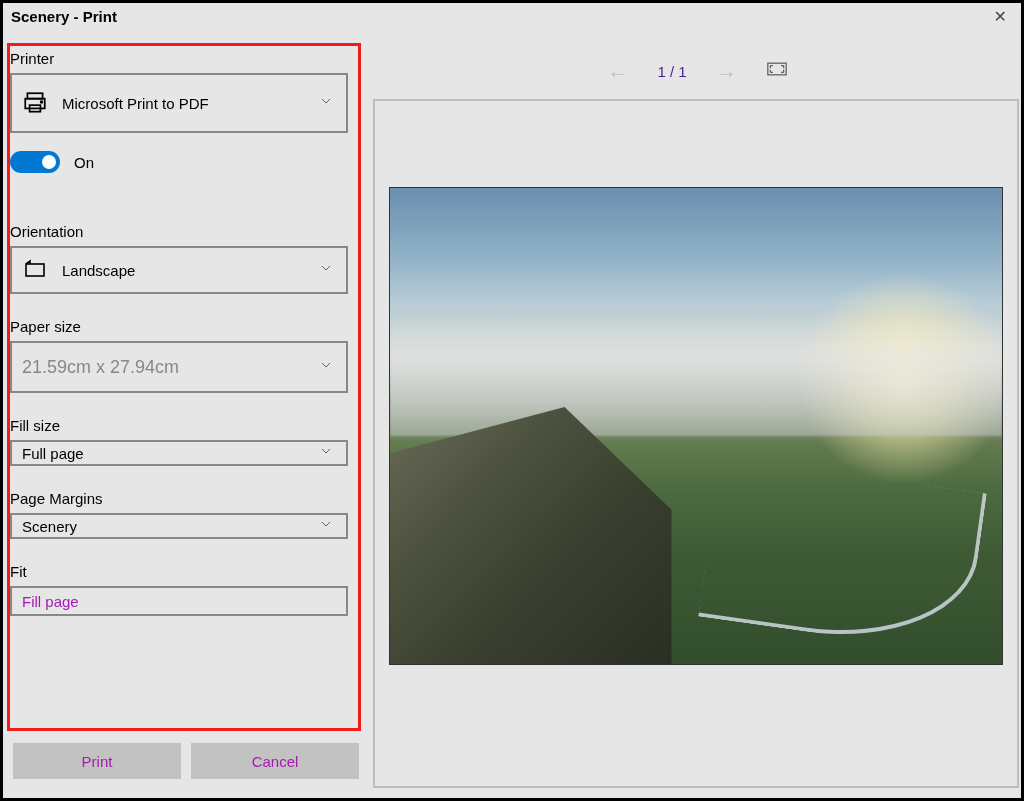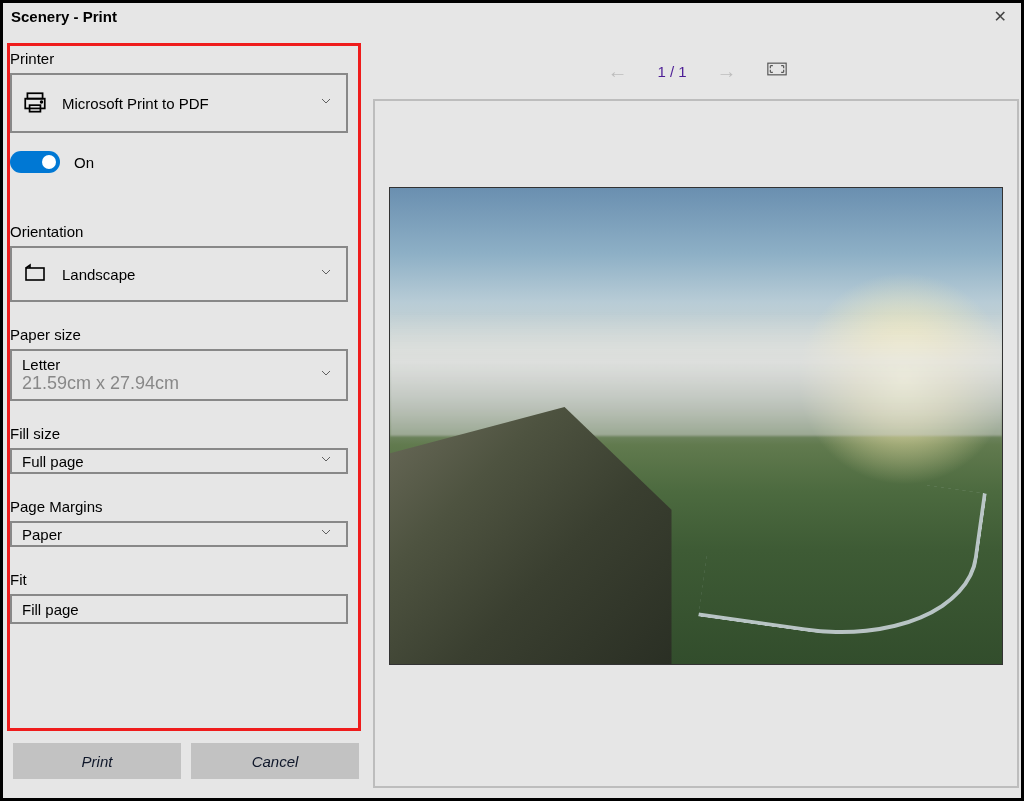--- a/index.html
+++ b/index.html
@@ -5,21 +5,21 @@
   * { box-sizing: border-box; margin: 0; padding: 0; font-family: "Segoe UI", sans-serif; }
   body { width: 1024px; height: 801px; background: #e6e6e6; border: 3px solid #000; overflow: hidden; position: relative; }
   .titlebar { display: flex; justify-content: space-between; align-items: center; padding: 4px 8px 14px 8px; height: 36px; }
   .title { font-size: 15px; font-weight: 700; color: #000; }
   .close-x { font-size: 16px; color: #444; padding: 2px 6px; cursor: pointer; }
   .main { display: flex; height: calc(100% - 36px); }
   .left-panel { width: 360px; display: flex; flex-direction: column; }
   .highlight { border: 3px solid #ef1c1c; margin: 4px 2px 4px 4px; padding: 0 8px 0 0; height: 688px; overflow: hidden; }
   .label { font-size: 15px; color: #000; padding: 4px 0 6px 0; }
   .dropdown {
-    width: 338px; height: 56px; background: #e6e6e6;
+    width: 338px; height: 48px; background: #e6e6e6;
     border: 2px solid #888; display: flex; align-items: center;
     padding: 0 14px 0 10px; cursor: pointer; position: relative;
   }
   .dropdown.tall { height: 60px; }
   .dropdown .icon { width: 26px; height: 26px; margin-right: 14px; display: flex; align-items: center; justify-content: center; }
   .dropdown .text { font-size: 15px; color: #000; flex: 1; }
   .dropdown .subtext { font-size: 18px; color: #888; }
   .dropdown .stack { display: flex; flex-direction: column; flex: 1; }
   .chev { position: absolute; right: 12px; top: 50%; transform: translateY(-50%); }
   .chev svg { width: 16px; height: 16px; }
@@ -27,21 +27,21 @@
   .spacer30 { height: 46px; }
   .spacer20 { height: 20px; }
   .spacer14 { height: 14px; }
 
   .toggle-row { display: flex; align-items: center; padding: 4px 0 0 0; }
   .toggle { width: 50px; height: 22px; background: #0078d4; border-radius: 12px; position: relative; cursor: pointer; margin-right: 14px; }
   .toggle .knob { width: 14px; height: 14px; background: #fff; border-radius: 50%; position: absolute; right: 4px; top: 4px; }
   .toggle-label { font-size: 15px; color: #000; }
 
   .buttons { display: flex; gap: 10px; padding: 8px 4px 0 10px; }
-  .btn { width: 170px; height: 36px; background: #c2c2c2; border: none; font-size: 15px; cursor: pointer; color:#0f172a;font-style:italic; }
+  .btn { width: 170px; height: 36px; background: #c2c2c2; border: none; font-size: 15px; cursor: pointer; color:#a21caf; }
 
   .right-panel { flex: 1; padding: 10px 14px 10px 10px; display: flex; flex-direction: column; }
   .nav { display: flex; align-items: center; justify-content: center; gap: 28px; height: 44px; }
   .nav-arrow { color: #bdbdbd; font-size: 20px; padding: 2px; cursor: pointer; }
   .nav-count { font-size: 15px; color: #4c1d95; }
   .nav-icon { color:#555; }
   .preview-wrap { flex:1; border:2px solid #bdbdbd; padding:86px 14px 40px 14px; display:flex; align-items:flex-start; justify-content:center; background:#e6e6e6; margin-top:6px;}
   .preview { width: 614px; height: 478px; border:1px solid #333; background:#888; overflow:hidden; }
 
   
@@ -121,21 +121,20 @@
           <svg viewBox="0 0 24 24">
               <path d="M6 9l6 6 6-6" fill="none" stroke="#555" stroke-width="1.4"></path>
             </svg>
         </span>
       </div>
 
       <div class="spacer20"></div>
       <div class="label">Paper size</div>
       <div class="dropdown" style="height:52px;">
         <div class="stack">
-          <span class="text">Letter</span>
           <span class="subtext">21.59cm x 27.94cm</span>
         </div>
         <span class="chev">
           <svg viewBox="0 0 24 24">
               <path d="M6 9l6 6 6-6" fill="none" stroke="#555" stroke-width="1.4"></path>
             </svg>
         </span>
       </div>
 
       <div class="spacer20"></div>
@@ -145,32 +144,32 @@
         <span class="chev">
           <svg viewBox="0 0 24 24">
               <path d="M6 9l6 6 6-6" fill="none" stroke="#555" stroke-width="1.4"></path>
             </svg>
         </span>
       </div>
 
       <div class="spacer20"></div>
       <div class="label">Page Margins</div>
       <div class="dropdown small">
-        <span class="text">Paper</span>
+        <span class="text">Scenery</span>
         <span class="chev">
           <svg viewBox="0 0 24 24">
               <path d="M6 9l6 6 6-6" fill="none" stroke="#555" stroke-width="1.4"></path>
             </svg>
         </span>
       </div>
 
       <div class="spacer20"></div>
       <div class="label">Fit</div>
       <div class="dropdown small" style="height:30px;">
-        <span class="text" style="color:#000000">Fill page</span>
+        <span class="text" style="color:#a21caf">Fill page</span>
       </div>
 
     </div>
 
     <div class="buttons">
       <button class="btn">Print</button>
       <button class="btn">Cancel</button>
     </div>
   </div>
 

